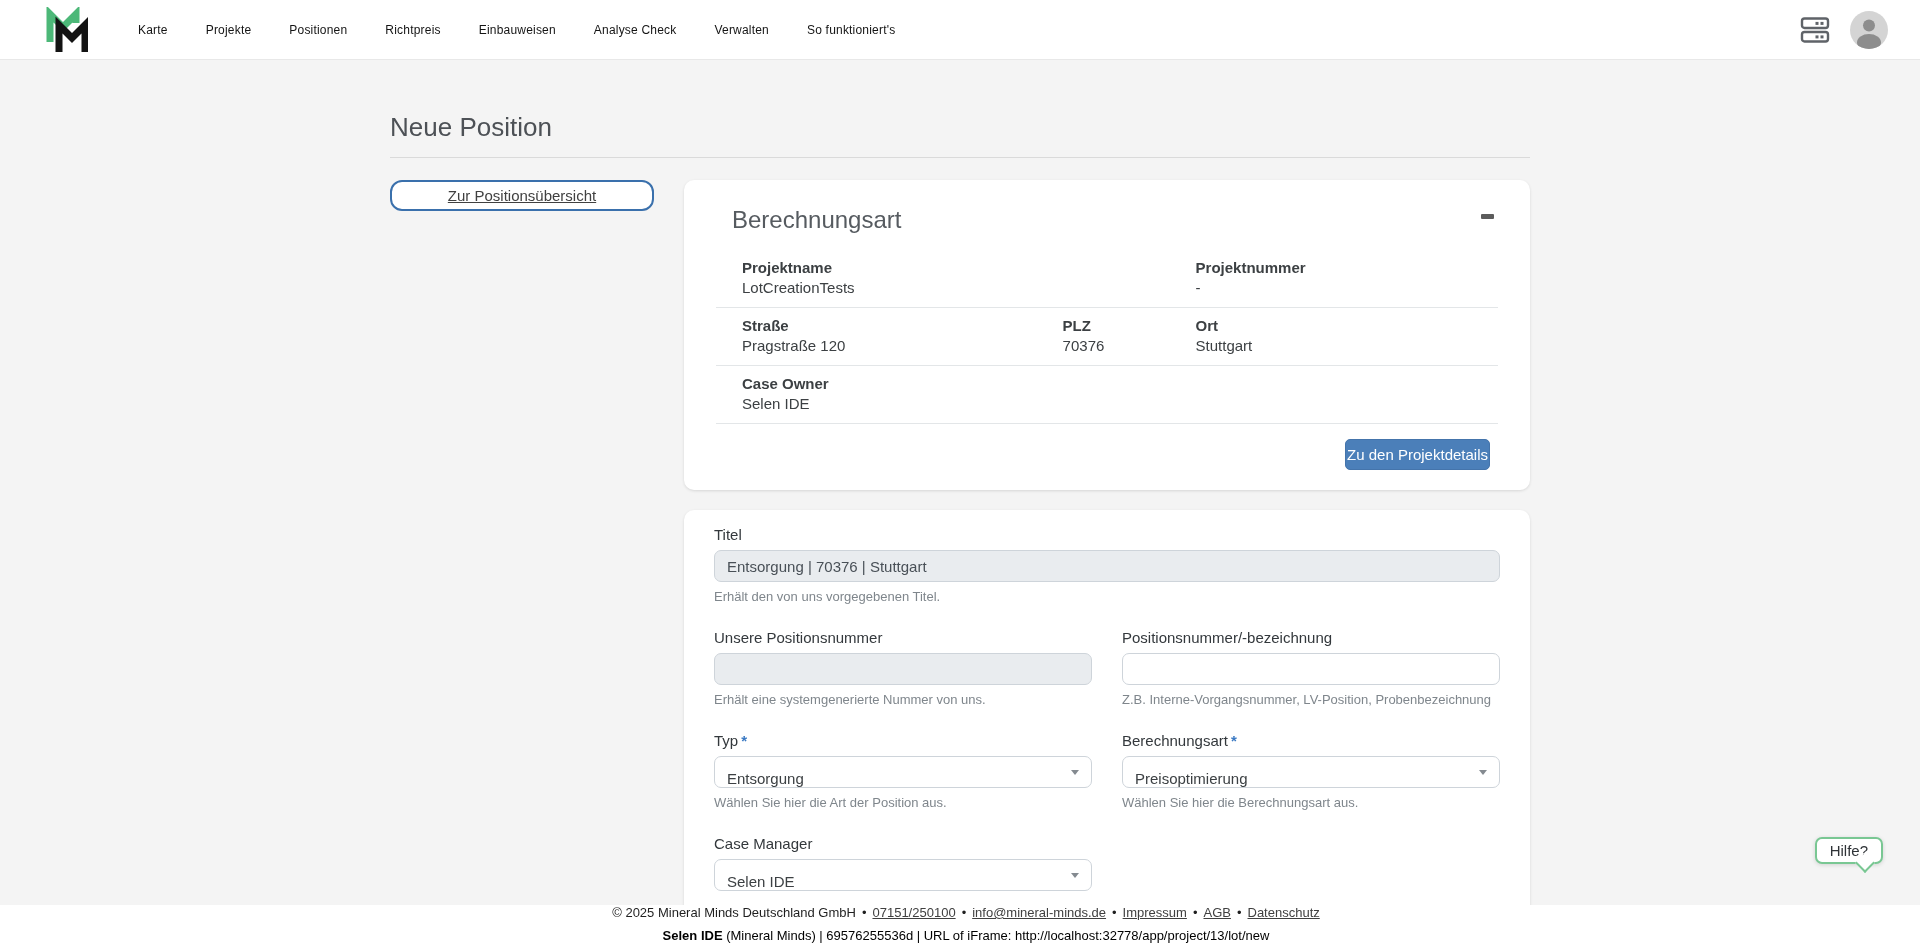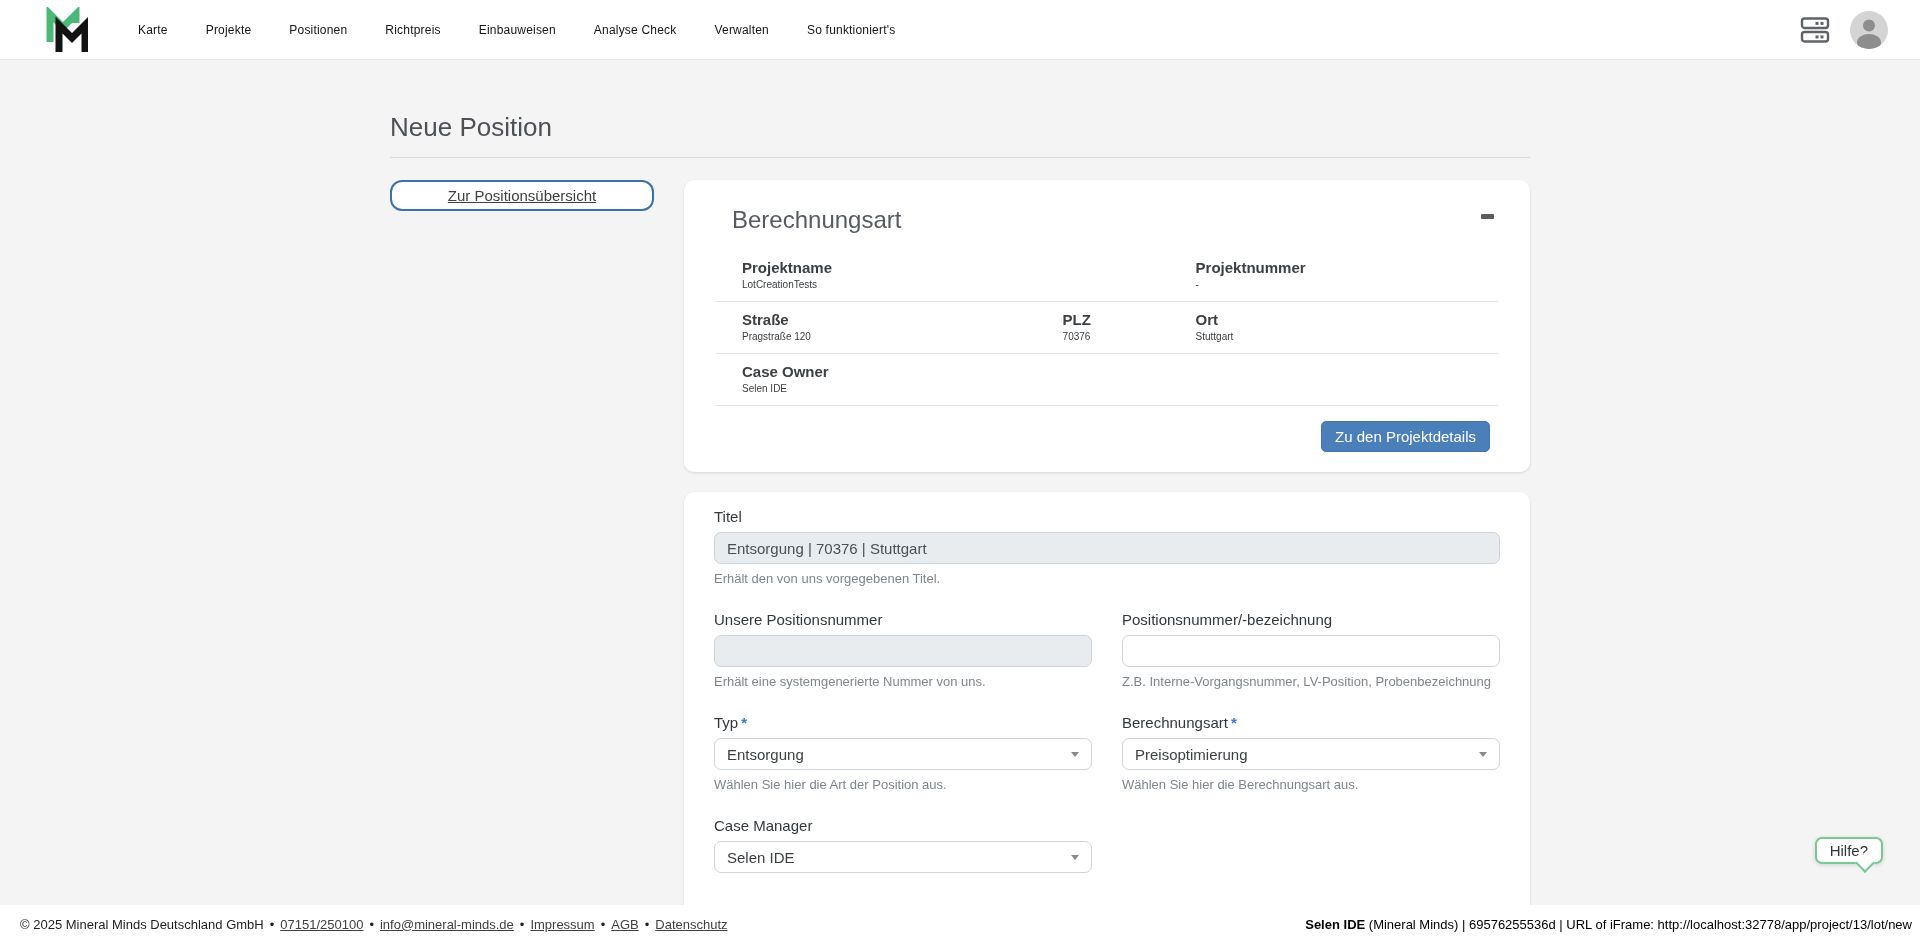--- a/index.html
+++ b/index.html
@@ -30,75 +30,75 @@
   .content-row { display:flex; align-items:flex-start; }
   .left-col { width:264px; flex:none; margin-right:30px; }
   .right-col { flex:1; min-width:0; }
   
   .btn-outline {
     width:100%; background:#fff; border:2px solid #3a70ac; color:#404040;
     font-size:15px; font-family:inherit; padding:5px 10px; border-radius:12px; cursor:pointer;text-decoration:underline;
   }
   .btn-primary {
     background:#4b7fb9; border:1px solid #4474ab; color:#fff; font-family:inherit;
-    font-size:15px; padding:6px 13px; border-radius:5px; cursor:pointer;
+    font-size:15px; padding:6px 1px; border-radius:5px; cursor:pointer;
   }
   
   .card { background:#fff; border-radius:10px; box-shadow:0 1px 3px rgba(0,0,0,.12); }
   .project-card { padding:20px 32px 14px 32px; margin-bottom:20px; }
   .card-head { display:flex; justify-content:space-between; align-items:flex-start; padding:6px 0 16px 16px; }
   .card-head h2 { font-size:24px; font-weight:400; color:#565b60; margin:0; }
   .collapse-btn { background:none; border:none; padding:8px 4px; cursor:pointer; }
   .minus-glyph { display:block; width:13px; height:5px; background:#5c5c5c; border-radius:1px; }
   .detail-table { border-bottom:1px solid #e3e6e8; }
   .detail-row { display:flex; }
   .detail-row + .detail-row { border-top:1px solid #e3e6e8; }
   .cell { padding:9px 12px 11px 26px; }
   .c-name { width:58%; } .c-nr { width:42%; }
   .c-str { width:41%; } .c-plz { width:17%; } .c-ort { width:42%; }
   .c-full { width:100%; }
   .lbl { font-weight:700; font-size:15px; color:#3c4043; margin-bottom:3px; }
-  .val { font-size:10px; color:#3c4043; }
+  .val { font-size:15px; color:#3c4043; }
   .card-actions { display:flex; justify-content:flex-end; padding:15px 8px 6px 0; }
   
   .form-card { padding:16px 30px 70px 30px; min-height:440px; }
   .form-group { margin-bottom:25px; }
   .form-group label { display:block; font-size:15px; color:#33383c; margin-bottom:7px; }
   .req { color:#3a79c3; font-weight:700; margin-left:3px; }
   .input {
     width:100%; height:32px; border:1px solid #ced4da; border-radius:7px;
     padding:0 12px; font-size:15px; color:#495057; background:#fff; font-family:inherit;
   }
   .input:disabled { background:#e9ecef; color:#495057; }
   .help { font-size:13px; color:#7f868c; margin-top:7px; }
   .form-grid { display:grid; grid-template-columns:1fr 1fr; column-gap:30px; }
   .select {
     position:relative; height:32px; border:1px solid #ced4da; border-radius:7px; background:#fff;
-    display:flex; align-items:center; padding:0 30px 0 12px; font-size:15px; color:#3c4043; cursor:pointer;
+    display:flex; align-items:flex-end; padding:0 30px 0 12px; font-size:15px; color:#3c4043; cursor:pointer;
   }
   .select::after {
     content:""; position:absolute; right:12px; top:50%; margin-top:-2px;
     border-left:4px solid transparent; border-right:4px solid transparent; border-top:5px solid #848a90;
   }
   
   .help-bubble {
     position:fixed; right:37px; bottom:79px; z-index:50; background:#fff;
     border:2px solid #79c793; border-radius:7px; padding:3px 13px;
     font-size:15px; font-weight:500; color:#2f3337; cursor:pointer;
     box-shadow:0 1px 4px rgba(0,0,0,.14);
   }
   .help-bubble::after {
     content:""; position:absolute; right:9px; bottom:-8px; width:12px; height:12px; background:#fff;
     border-right:2px solid #79c793; border-bottom:2px solid #79c793; transform:rotate(45deg);
   }
   
   footer {
     position:fixed; left:0; bottom:0; width:1920px; height:38px; background:#fff; z-index:40;
     display:flex; align-items:center; justify-content:space-between;
-    padding:0 8px 0 20px; font-size:13px; color:#1f1f1f;
+    padding:0 8px 0 20px; font-size:13px; color:#1f1f1f;flex-direction:column;
   }
   .f-left { display:flex; align-items:center; gap:6px; white-space:nowrap; }
   .f-link { color:#404040; text-decoration:underline; cursor:pointer; }
   .f-right { color:#000; white-space:nowrap; }
   .f-user { font-weight:700; }
 </style>
 </head>
 <body>
 
 <header>

